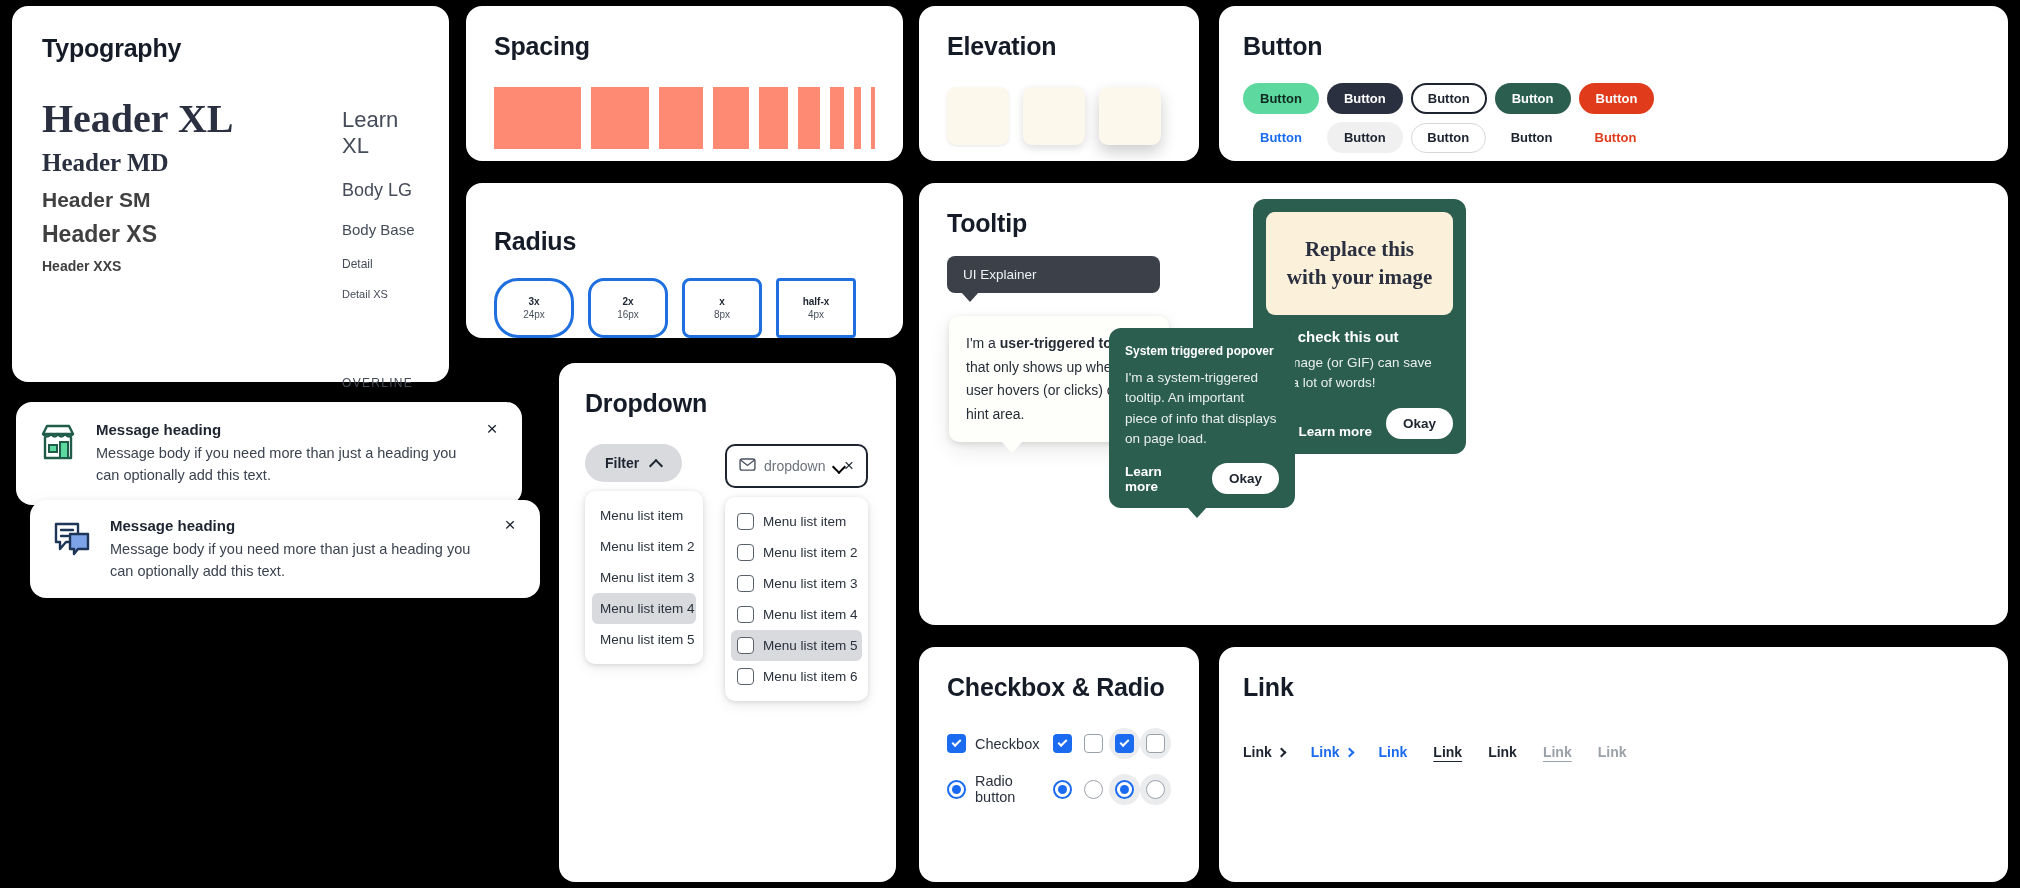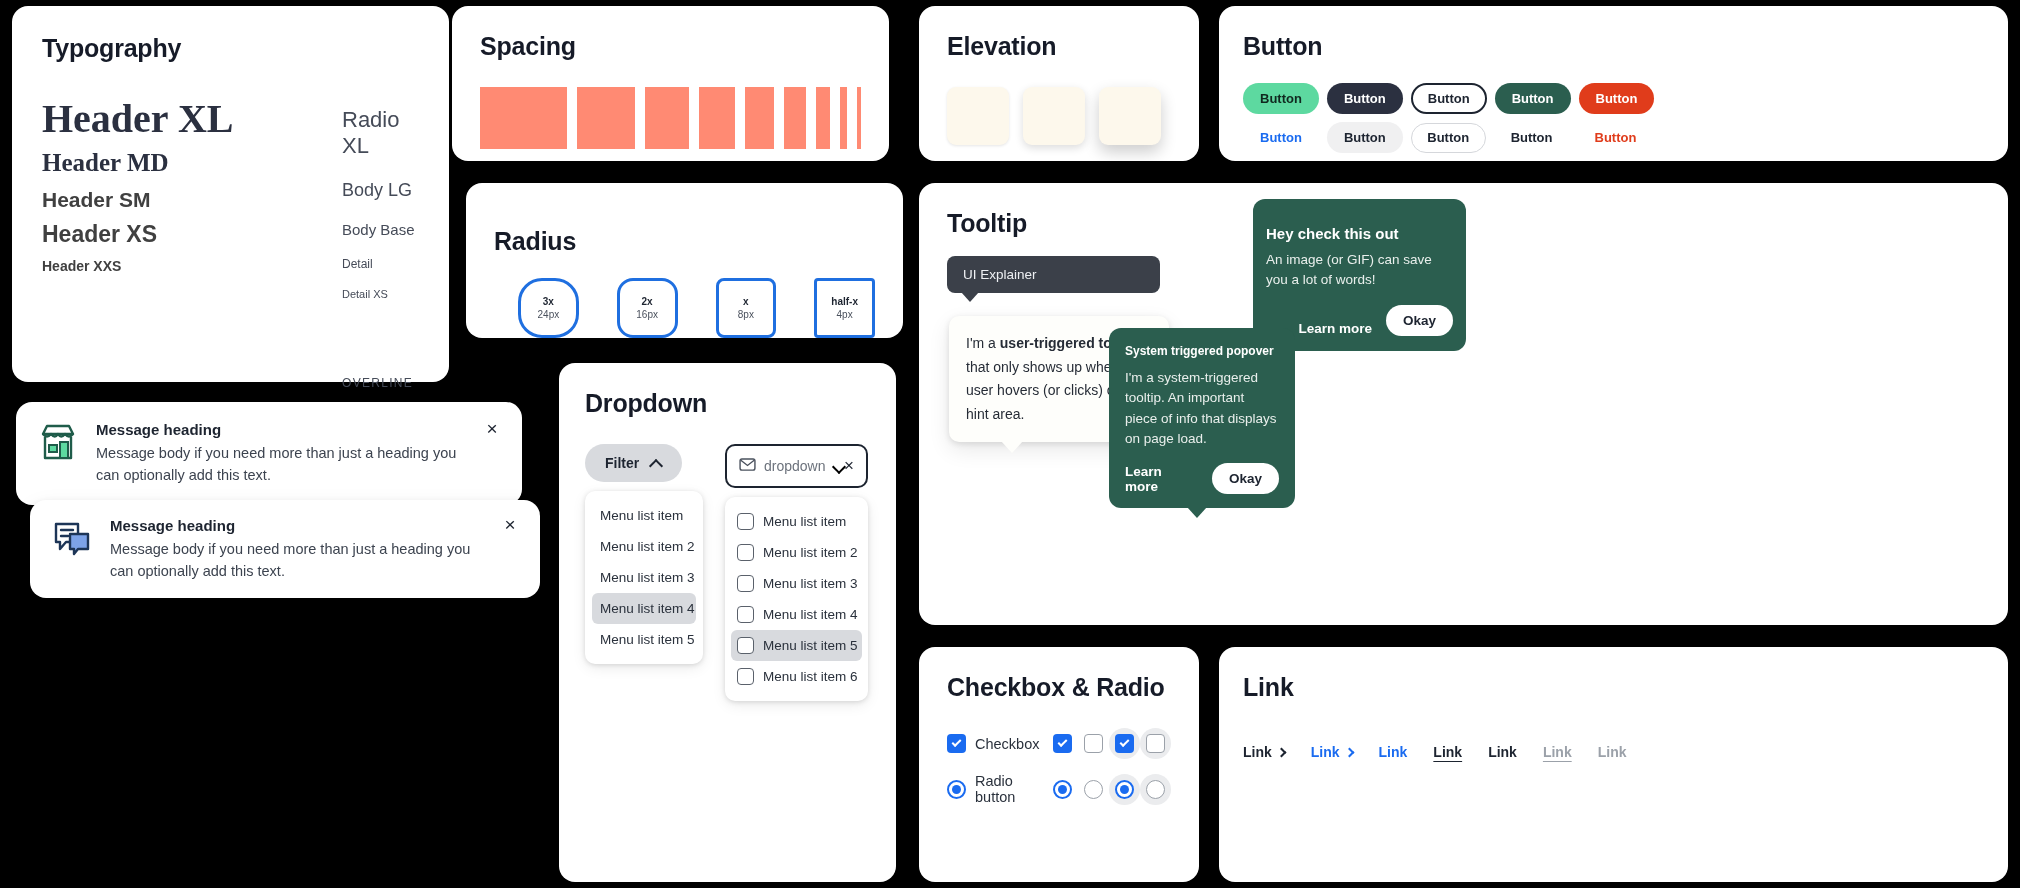--- a/index.html
+++ b/index.html
@@ -52,31 +52,31 @@
   .msg-text { flex: 1; padding-top: 1px; }
   .msg-head { font-size: 15px; font-weight: 700; color: #1d2430; margin-bottom: 5px; }
   .msg-body { font-size: 14.5px; color: #3c434f; line-height: 1.5; }
   .msg-close {
     flex: 0 0 auto; width: 20px; height: 20px; cursor: pointer;
     color: #1d2430; font-size: 19px; line-height: 18px; text-align: center;
     font-family: "Liberation Sans", sans-serif;
   }
 
   
-  #spacing { left: 452px; top: 6px; width: 437px; height: 155px; padding: 26px 28px; }
+  #spacing { left: 466px; top: 6px; width: 437px; height: 155px; padding: 26px 28px; }
   .bars { display: flex; align-items: flex-end; gap: 10px; margin-top: 26px; }
   .bar { height: 62px; background: #FF8A73; }
 
   
   #radius { left: 466px; top: 183px; width: 437px; height: 155px; padding: 44px 28px; }
   .radius-row { display: flex; gap: 14px; margin-top: 22px; }
   .radius-box {
     width: 80px; height: 60px; border: 3px solid #1f6fe0;
     display: flex; flex-direction: column;
-    align-items: center; justify-content: center; gap: 2px; margin-left: 24px;
+    align-items: center; justify-content: center; gap: 2px;
   }
   .radius-box .rb-name { font-size: 10px; font-weight: 700; color: #1d2430; }
   .radius-box .rb-val  { font-size: 10px; color: #4a515d; }
   .r3x { border-radius: 24px; } .r2x { border-radius: 16px; }
   .rx  { border-radius: 8px;  } .rhx { border-radius: 4px;  }
 
   
   #dropdown { left: 559px; top: 363px; width: 337px; height: 519px; padding: 26px 26px; }
   .dd-cols { display: flex; gap: 22px; margin-top: 26px; }
   .dd-col { width: 118px; }
@@ -257,21 +257,21 @@
     <div class="card-title">Typography</div>
     <div class="typo-body">
       <div class="typo-left">
         <div class="serif h-xl">Header XL</div>
         <div class="serif h-md">Header MD</div>
         <div class="sans h-sm">Header SM</div>
         <div class="sans h-xs">Header XS</div>
         <div class="sans h-xxs">Header XXS</div>
       </div>
       <div class="typo-right">
-        <div class="b-xl">Radio XL</div>
+        <div class="b-xl">Learn XL</div>
         <div class="b-lg">Body LG</div>
         <div class="b-base">Body Base</div>
         <div class="b-det">Detail</div>
         <div class="b-detxs">Detail XS</div>
         <div class="ovl">OVERLINE</div>
         <div class="ovl-xs">OVERLINE XS</div>
       </div>
     </div>
   </div>
 
@@ -439,20 +439,24 @@
 
     <div class="tt-dark">
       <span>UI Explainer</span>
     </div>
 
     <div class="tt-white">
       <span>I'm a </span><b>user-triggered tooltip</b><span> that only shows up when the user hovers (or clicks) on a hint area.</span>
     </div>
 
     <div class="pop-green">
+      <div class="pop-img">
+        <span>Replace this</span>
+        <span>with your image</span>
+      </div>
       <div class="pop-h">Hey check this out</div>
       <div class="pop-b">An image (or GIF) can save you a lot of words!</div>
       <div class="pop-actions">
         <span class="pop-link">Learn more</span>
         <button class="pop-ok">Okay</button>
       </div>
     </div>
 
     <div class="pop-sys">
       <div class="pop-sys-h">System triggered popover</div>

